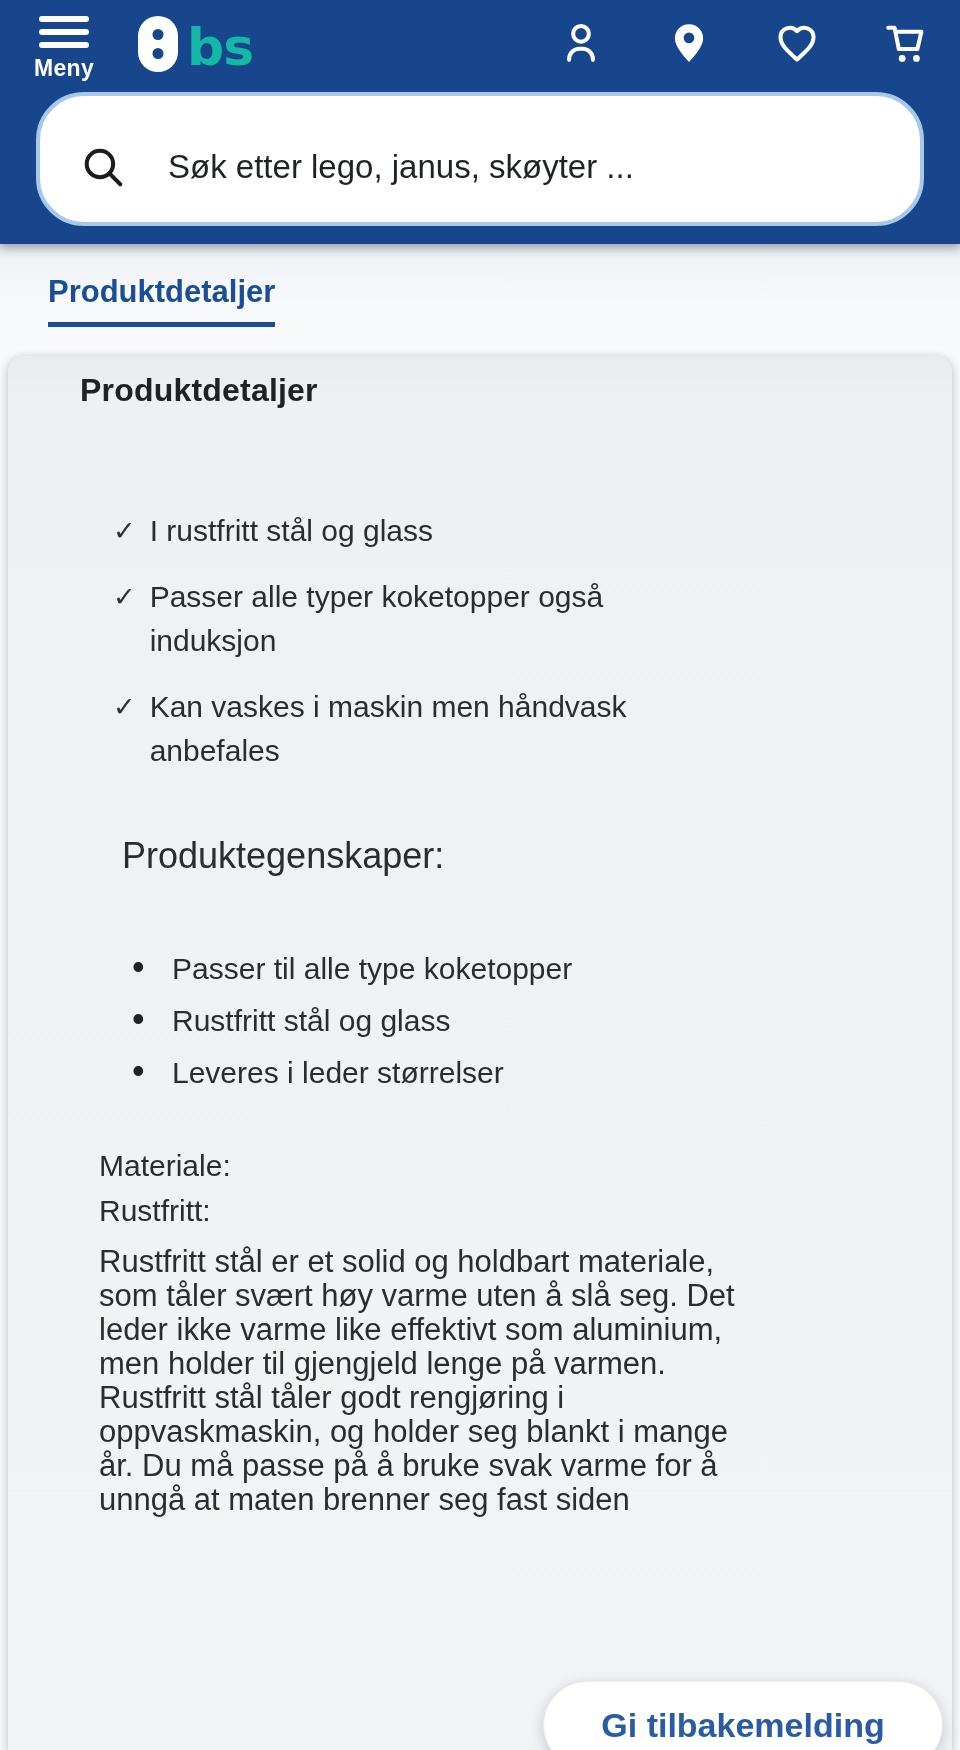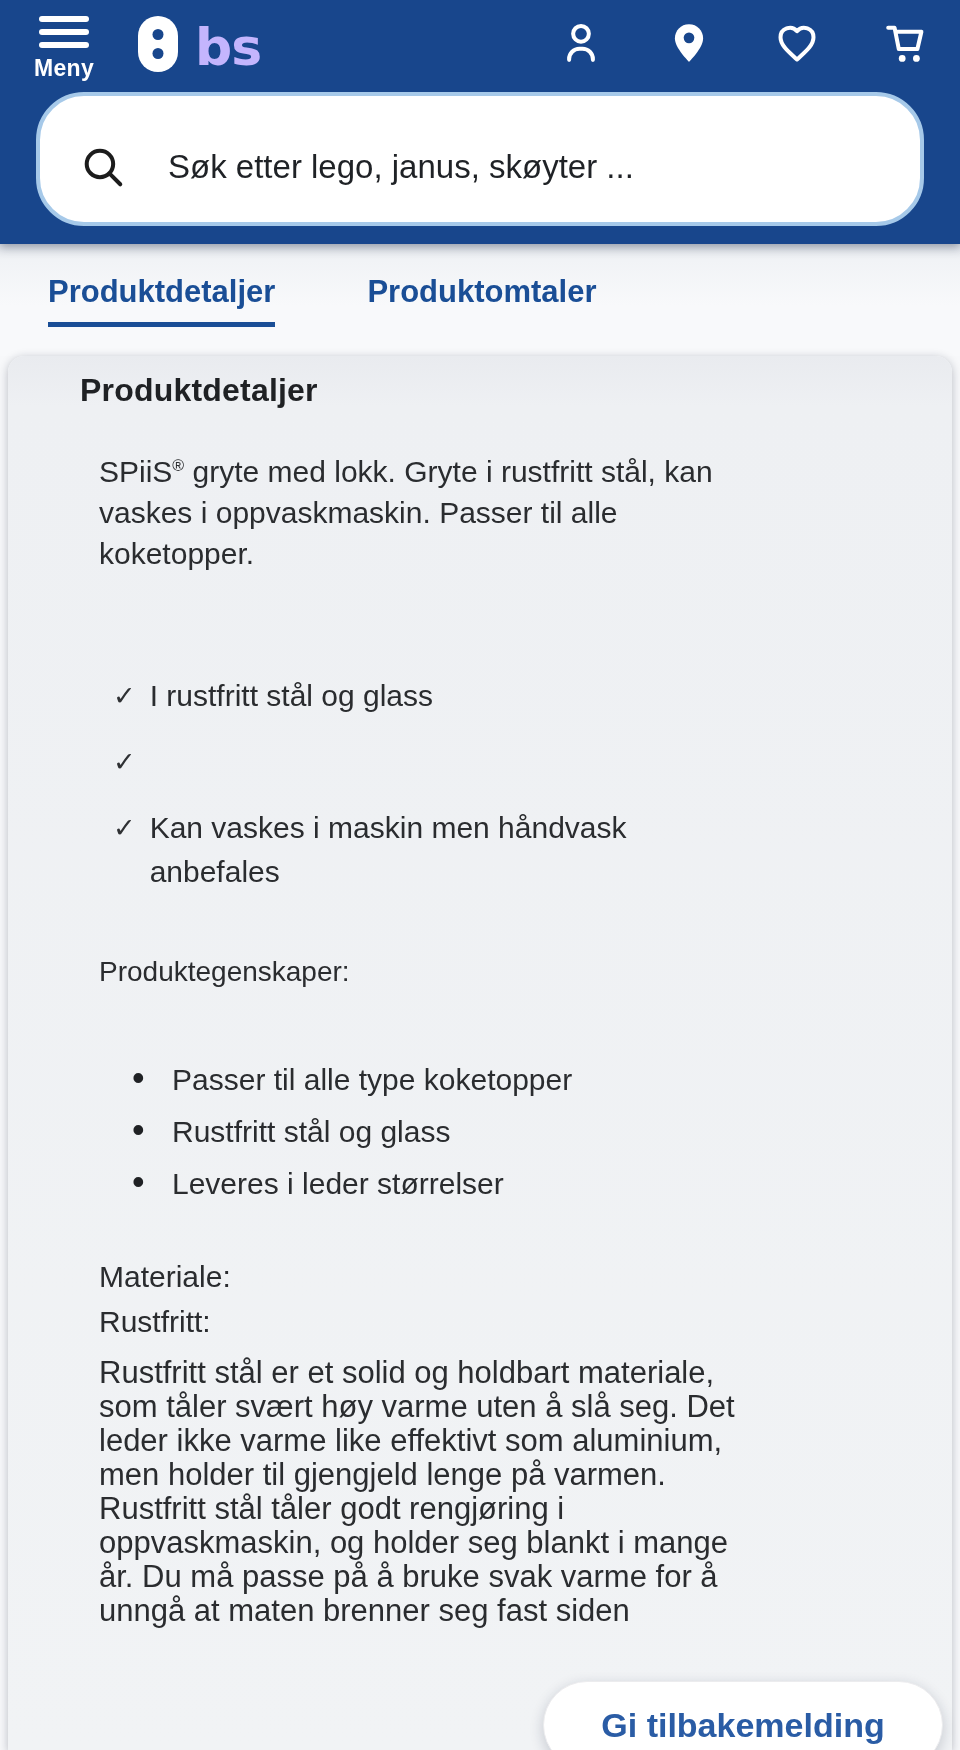--- a/index.html
+++ b/index.html
@@ -19,21 +19,21 @@
   .topbar { display:flex; align-items:flex-start; padding:2px 24px 4px 34px; height:82px; }
   .menu-btn { display:flex; flex-direction:column; align-items:center; background:none; border:none; cursor:pointer; margin-top:4px; }
   .menu-bars { width:50px; display:flex; flex-direction:column; gap:7px; }
   .menu-bars i { display:block; height:6px; border-radius:3px; background:#fff; }
   .menu-label { color:#fff; font-size:23px; font-weight:700; margin-top:7px; letter-spacing:.3px; }
 
   .logo { display:flex; align-items:flex-end; margin-left:44px; margin-top:2px; height:58px; cursor:pointer; }
   .logo-o { width:40px; height:56px; background:#fff; border-radius:20px; position:relative; }
   .logo-o i { position:absolute; left:50%; transform:translateX(-50%); width:11px; height:11px; border-radius:50%; background:#18468C; }
   .logo-o i.d1 { top:13px; } .logo-o i.d2 { top:32px; }
-  .logo-bs { color:#c4b5fd; font-family:"DejaVu Sans", sans-serif; font-weight:800; font-size:52px; line-height:50px; letter-spacing:-1px; margin-left:17px; }
+  .logo-bs { color:#14b8a6; font-family:"DejaVu Sans", sans-serif; font-weight:800; font-size:52px; line-height:50px; letter-spacing:-1px; margin-left:9px; }
 
   .top-icons { margin-left:auto; display:flex; align-items:center; gap:58px; margin-top:6px; margin-right:6px; }
   .top-icons .icon-btn { background:none; border:none; cursor:pointer; width:50px; height:50px; display:flex; align-items:center; justify-content:center; }
 
   .search-wrap { padding:0 36px; }
   .search-bar {
     height:134px; background:#fff; border:4px solid #A6C9E9; border-radius:48px;
     display:flex; align-items:center; padding:16px 34px 0 40px;
   }
   .search-bar svg { flex:0 0 auto; margin-right:42px; }
@@ -60,21 +60,21 @@
   }
   .section-title { font-size:32px; font-weight:700; color:#1F2124; margin-left:72px; letter-spacing:.2px; }
   .intro { margin:36px 0 0 91px; width:800px; font-size:30px; line-height:41px; white-space:pre-line; }
   .intro sup { font-size:16px; }
 
   .checklist { list-style:none; margin:100px 0 0 105px; }
   .checklist li { display:flex; margin-bottom:22px; }
   .check-glyph { font-size:27px; color:#2F3134; margin-right:14px; line-height:44px; flex:0 0 auto; }
   .check-text { font-size:30px; line-height:44px; max-width:610px; white-space:pre-line; }
 
-  .features-label { margin:62px 0 0 91px; font-size:28px; }
+  .features-label { margin:62px 0 0 114px; font-size:36px; }
   .features { list-style:none; margin:76px 0 0 124px; }
   .features li { position:relative; padding-left:40px; font-size:30px; line-height:32px; margin-bottom:20px; }
   .features li::before { content:"•"; position:absolute; left:0; top:-2px; font-size:36px; color:#1F2124; }
 
   .material-block { margin:54px 0 0 91px; width:800px; }
   .material-line { font-size:30px; line-height:45px; }
   .material-text { font-size:31px; line-height:34px; white-space:pre-line; margin-top:12px; }
 
   
   .feedback-btn {
@@ -141,37 +141,35 @@
         <circle cx="10.4" cy="10.4" r="6.9"></circle>
         <line x1="15.6" y1="15.6" x2="21" y2="21"></line>
       </svg>
       <input class="search-input" type="text" placeholder="Søk etter lego, janus, skøyter ..." style="">
     </div>
   </div>
 </header>
 
 <nav class="tabbar">
   <button class="tab active"><span>Produktdetaljer</span></button>
-  <button class="tab"><span>Produktomtaler</span></button>
 </nav>
 
 <main class="card">
   <h2 class="section-title">Produktdetaljer</h2>
 
-  <p class="intro"><span>SPiiS</span><sup>®</sup><span> gryte med lokk. Gryte i rustfritt stål, kan
-vaskes i oppvaskmaskin. Passer til alle
-koketopper.</span></p>
 
   <ul class="checklist">
     <li>
       <span class="check-glyph">✓</span>
       <span class="check-text">I rustfritt stål og glass</span>
     </li>
     <li>
       <span class="check-glyph">✓</span>
+      <span class="check-text">Passer alle typer koketopper også
+induksjon</span>
     </li>
     <li>
       <span class="check-glyph">✓</span>
       <span class="check-text">Kan vaskes i maskin men håndvask
 anbefales</span>
     </li>
   </ul>
 
   <p class="features-label">Produktegenskaper:</p>
 

